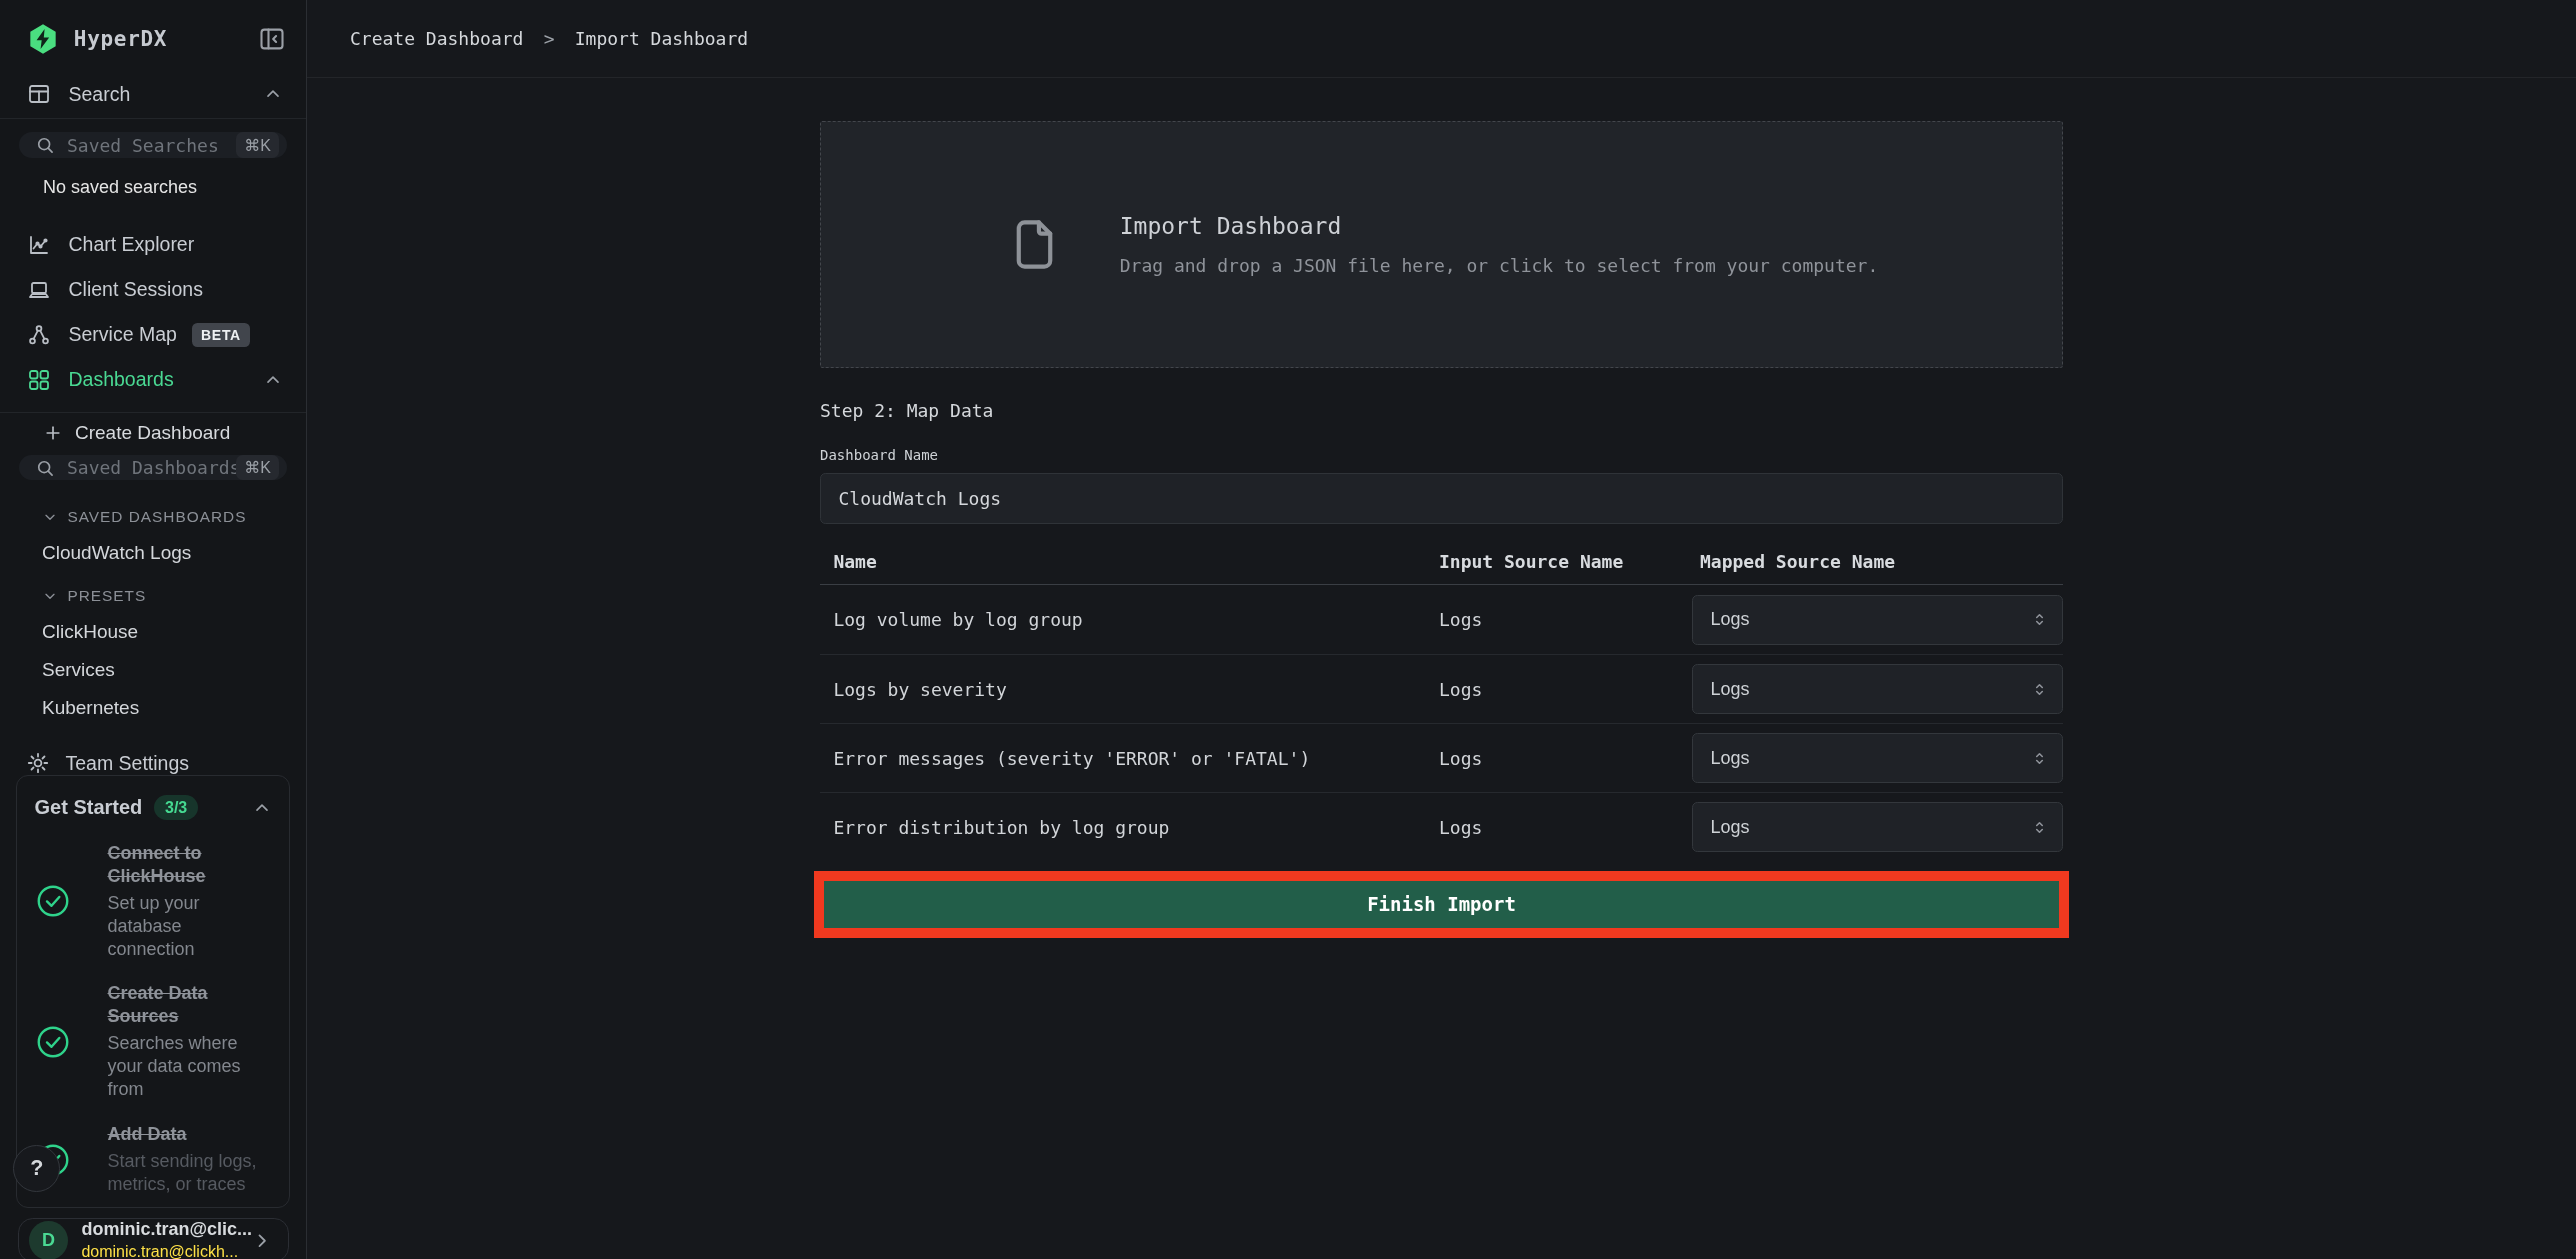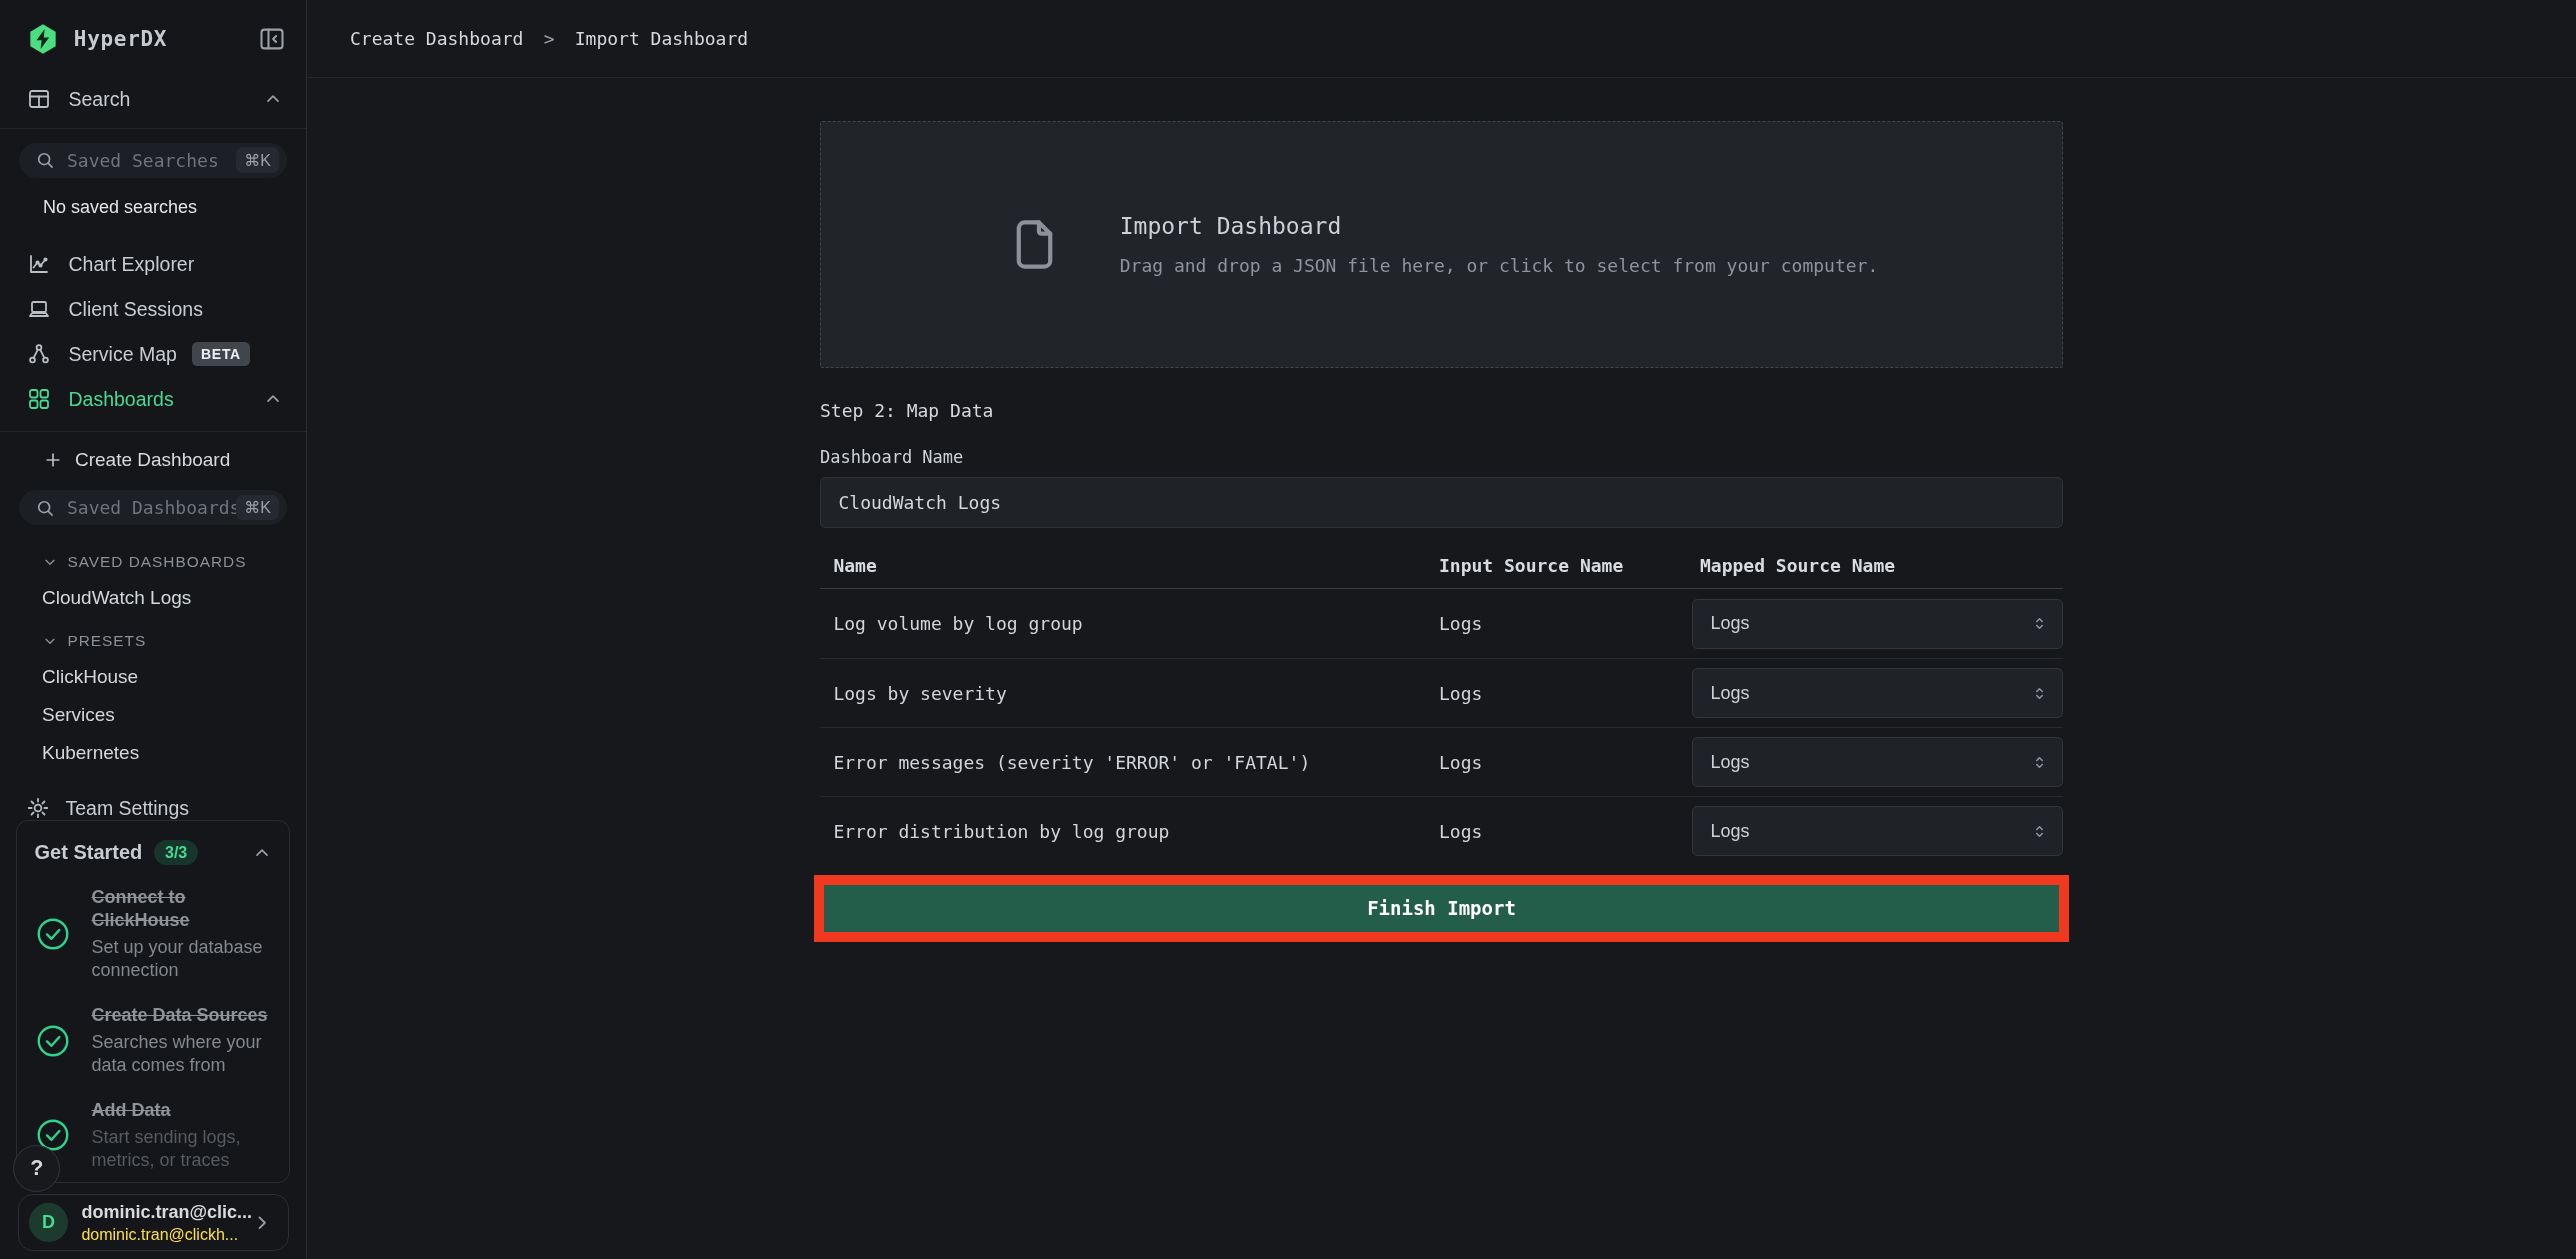--- a/index.html
+++ b/index.html
@@ -58,21 +58,21 @@
   .side-spacer { flex:1; }
 
   
   .gs-card { margin:0 16px; border:1.3px solid #282b30; border-radius:12px;
     padding:19px 17.5px 10.7px; background:#141619; }
   .gs-head { display:flex; align-items:center; }
   .gs-title-h { font-size:20px; font-weight:bold; color:#c9cdd3; }
   .gs-badge { margin-left:12px; background:#17352b; color:#45d991; font-size:16px;
     font-weight:bold; padding:3.4px 10.7px; border-radius:671px; }
   .gs-head .chev { margin-left:auto; color:#9ba0a7; }
-  .gs-item { display:grid; grid-template-columns:44px 1fr; column-gap:13px;
+  .gs-item { display:grid; grid-template-columns:44px 1fr; column-gap:29px;
     margin-top:21.5px; align-items:center; }
   .gs-check { justify-self:start; color:#2fd38b; }
   .gs-item-title { font-size:18px; font-weight:600; color:#8f939a;
     text-decoration:line-through; line-height:1.28; }
   .gs-item-desc { font-size:18px; color:#83878e; margin-top:4px; line-height:1.28; }
   .gs-item.dim .gs-item-desc { color:#565a61; }
 
   .user-chip { margin:10.7px 17.5px 8px; height:63px; border:1.3px solid #2b2e34;
     border-radius:14.8px; display:flex; align-items:center; padding:0 14.8px 0 10.7px;
     cursor:pointer; background:#141619; }
@@ -101,21 +101,21 @@
 
   .dropzone { height:247px; background:#212429; border:1.3px dashed #43464c;
     border-radius:2.7px; display:flex; align-items:center; justify-content:center;
     cursor:pointer; }
   .dz-inner { display:flex; align-items:center; }
   .dz-texts { margin-left:56px; }
   .dz-title { font-size:23px; color:#ced1d6; }
   .dz-sub { font-size:18px; color:#8f939a; margin-top:16px; }
 
   .step-label { margin-top:32px; font-size:18px; color:#d5d8dc; }
-  .field-label { margin-top:25.5px; font-size:17px; color:#cfd3d7; }
+  .field-label { margin-top:25.5px; font-size:14px; color:#cfd3d7; }
   .name-input { margin-top:10.7px; width:100%; height:51px; background:#1f2227;
     border:1.3px solid #2f3338; border-radius:5.4px; color:#d5d8dc;
     font-family:"DejaVu Sans Mono",monospace; font-size:18px; padding:0 17.5px;
     outline:none; }
 
   .thead { display:grid; grid-template-columns:619px 253px 371px; margin-top:27px;
     padding-bottom:12px; border-bottom:1.3px solid #3a3e44; font-weight:bold;
     font-size:18px; color:#d8dbdf; }
   .thead .c1 { padding-left:13.4px; }
   .thead .c3 { padding-left:8px; }

